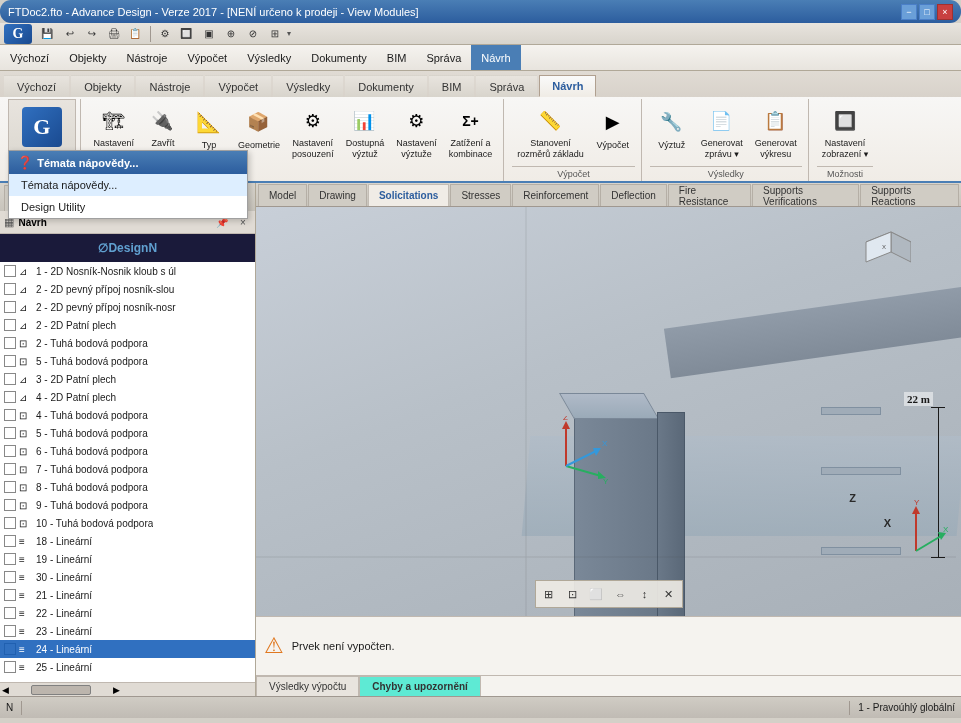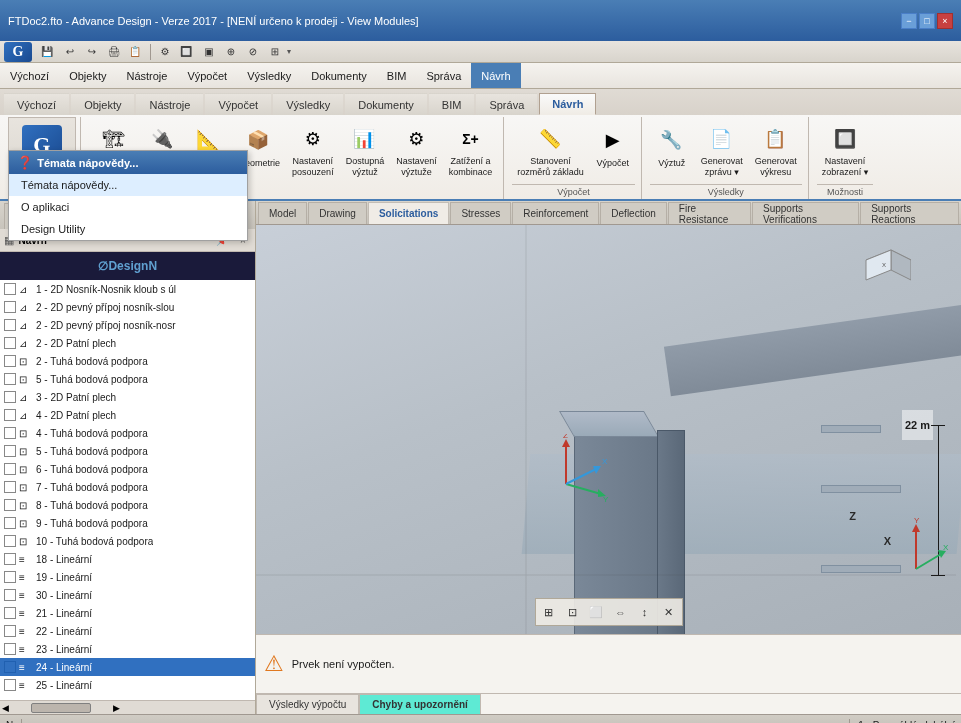--- a/index.html
+++ b/index.html
@@ -2,25 +2,26 @@
 <html><head>
   <meta charset="utf-8">
   <style>
     * { margin: 0; padding: 0; box-sizing: border-box; }
     body { font-family: 'Segoe UI', Tahoma, Geneva, Verdana, sans-serif; font-size: 11px; background: #d4d0c8; width: 961px; height: 723px; overflow: hidden; }
 
     
     #title-bar {
       background: linear-gradient(to bottom, #4a7eb5, #2c5d9e);
       color: white;
-      height: 41px;
+      height: 23px;
       display: flex;
       align-items: center;
       padding: 0 8px;
       font-size: 11px;
+      border-radius: 11px;
     }
 
     
     #quick-access {
       background: linear-gradient(to bottom, #e8e4de, #d8d4cc);
       height: 22px;
       display: flex;
       align-items: center;
       padding: 0 4px;
       border-bottom: 1px solid #b0a898;
@@ -677,21 +678,21 @@
 
         <svg style="position:absolute;top:0;left:0;width:100%;height:100%;opacity:0.15;">
           <line x1="0" y1="350" x2="700" y2="350" stroke="#444" stroke-width="1"></line>
           <line x1="270" y1="0" x2="270" y2="500" stroke="#444" stroke-width="1"></line>
         </svg>
 
         <div style="position:absolute;right:80px;top:200px;width:60px;height:8px;background:#a0acb8;border:1px solid #8090a0;"></div>
         <div style="position:absolute;right:60px;top:260px;width:80px;height:8px;background:#a0acb8;border:1px solid #8090a0;"></div>
         <div style="position:absolute;right:60px;top:340px;width:80px;height:8px;background:#a0acb8;border:1px solid #8090a0;"></div>
 
-        <div style="position:absolute;right:28px;top:185px;font-size:11px;color:#1a1a1a;font-weight:bold;background:rgba(255,255,255,0.5);padding:9px 3px;">22 m</div>
+        <div style="position:absolute;right:28px;top:185px;font-size:11px;color:#1a1a1a;font-weight:bold;background:rgba(255,255,255,0.5);padding:1px 3px;font-family:Liberation Serif, serif;">22 m</div>
 
         <div style="position:absolute;right:22px;top:200px;width:1px;height:150px;background:#1a1a1a;"></div>
         <div style="position:absolute;right:16px;top:200px;width:14px;height:1px;background:#1a1a1a;"></div>
         <div style="position:absolute;right:16px;top:350px;width:14px;height:1px;background:#1a1a1a;"></div>
 
         <div style="position:absolute;top:10px;right:50px;width:55px;height:55px;">
           <svg width="55" height="55">
 
             <polygon points="10,25 35,15 55,25 30,35" fill="#d0d8e0" stroke="#888" stroke-width="1"></polygon>
 
@@ -758,17 +759,16 @@
   </div>
 
   <div id="dropdown-overlay"></div>
 
   <div id="dropdown-menu">
     <div class="dropdown-header">
       <span style="font-size:13px;">❓</span>
       <span>Témata nápovědy...</span>
     </div>
     <div class="dropdown-item highlighted">Témata nápovědy...</div>
-    <div class="dropdown-item">O aplikaci</div>
     <div class="dropdown-item">Design Utility</div>
   </div>
 
 </div>
 
 </body></html>

